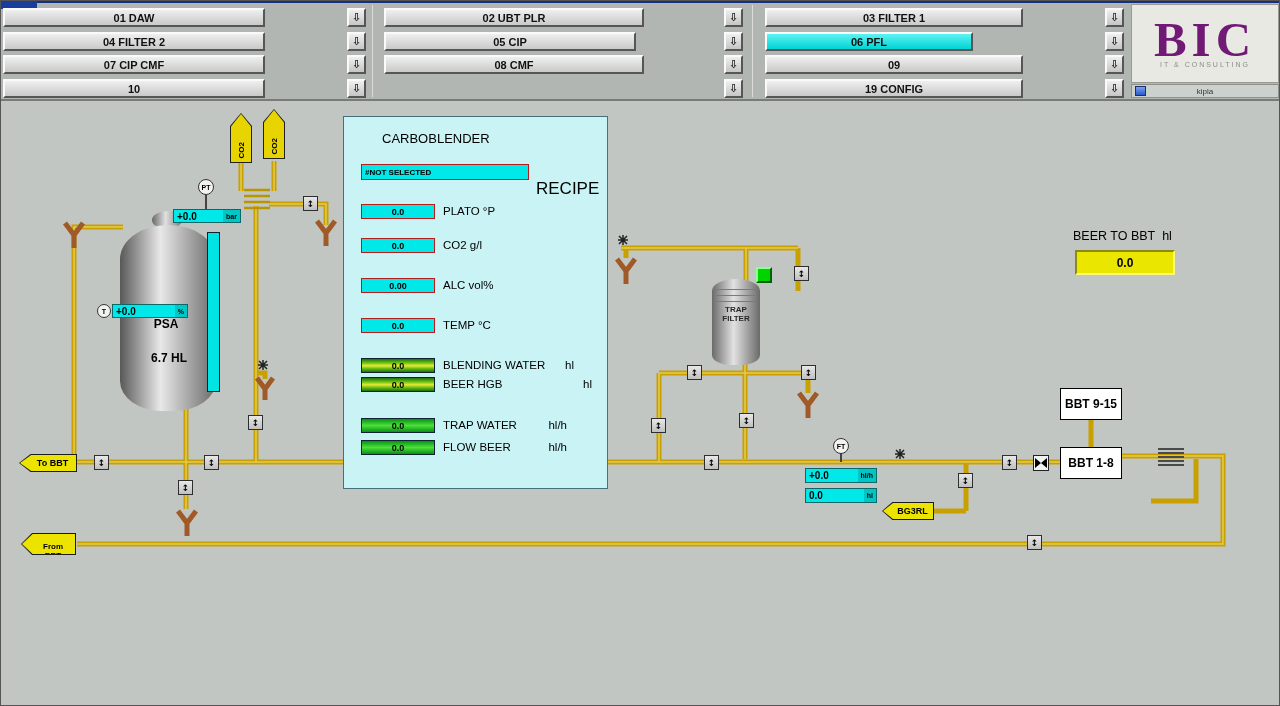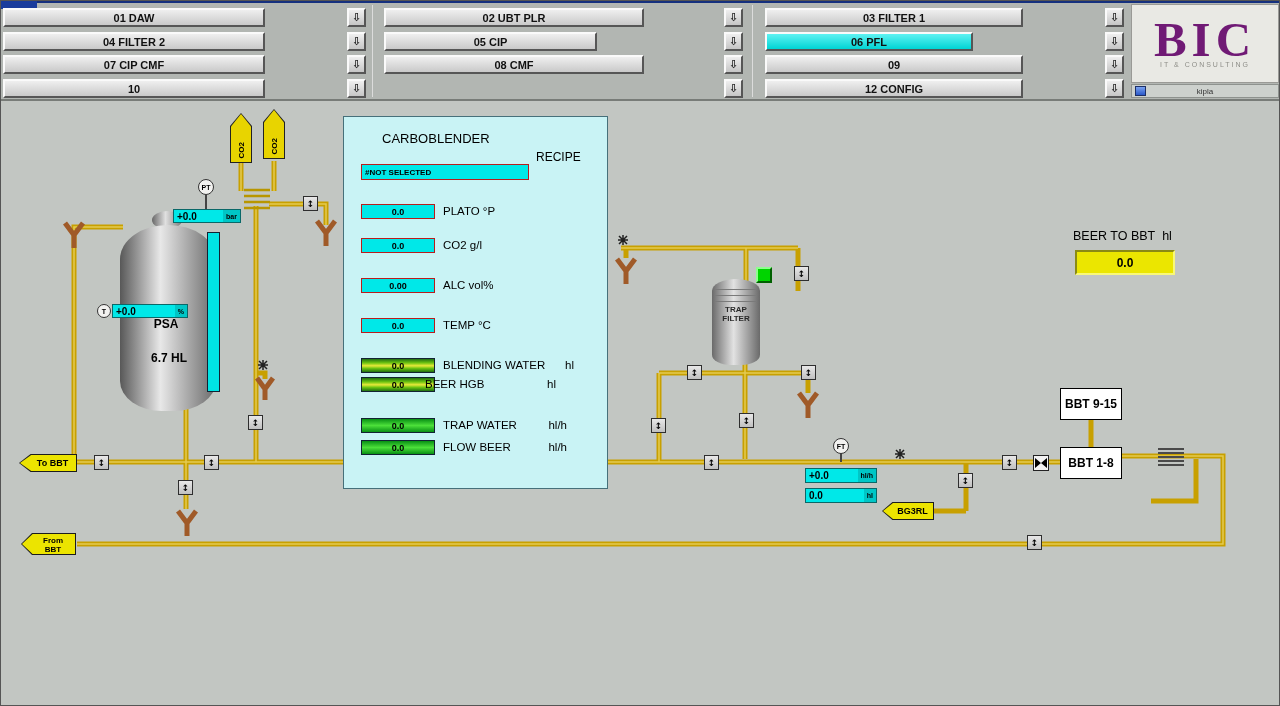--- a/index.html
+++ b/index.html
@@ -118,74 +118,74 @@
 
     <div class="nav-btn" style="left:2px;top:7px;width:262px">01 DAW</div>
     <div class="nav-arrow" style="left:346px;top:7px">⇩</div>
     <div class="nav-btn" style="left:383px;top:7px;width:260px">02 UBT PLR</div>
     <div class="nav-arrow" style="left:723px;top:7px">⇩</div>
     <div class="nav-btn" style="left:764px;top:7px;width:258px">03 FILTER 1</div>
     <div class="nav-arrow" style="left:1104px;top:7px">⇩</div>
 
     <div class="nav-btn" style="left:2px;top:31px;width:262px">04 FILTER 2</div>
     <div class="nav-arrow" style="left:346px;top:31px">⇩</div>
-    <div class="nav-btn" style="left:383px;top:31px;width:213px">05 CIP</div>
+    <div class="nav-btn" style="left:383px;top:31px;width:252px">05 CIP</div>
     <div class="nav-arrow" style="left:723px;top:31px">⇩</div>
     <div class="nav-btn active" style="left:764px;top:31px;width:208px">06 PFL</div>
     <div class="nav-arrow" style="left:1104px;top:31px">⇩</div>
 
     <div class="nav-btn" style="left:2px;top:54px;width:262px">07 CIP CMF</div>
     <div class="nav-arrow" style="left:346px;top:54px">⇩</div>
     <div class="nav-btn" style="left:383px;top:54px;width:260px">08 CMF</div>
     <div class="nav-arrow" style="left:723px;top:54px">⇩</div>
     <div class="nav-btn" style="left:764px;top:54px;width:258px">09</div>
     <div class="nav-arrow" style="left:1104px;top:54px">⇩</div>
 
     <div class="nav-btn" style="left:2px;top:78px;width:262px">10</div>
     <div class="nav-arrow" style="left:346px;top:78px">⇩</div>
     <div class="nav-arrow" style="left:723px;top:78px">⇩</div>
-    <div class="nav-btn" style="left:764px;top:78px;width:258px">12 CONFIG</div>
+    <div class="nav-btn" style="left:764px;top:78px;width:258px">19 CONFIG</div>
     <div class="nav-arrow" style="left:1104px;top:78px">⇩</div>
   </div>
 
   <div class="logo-box">
     <div class="logo-text">BIC</div>
     <div class="logo-tag">IT &amp; CONSULTING</div>
   </div>
   <div class="status-strip">
     <span class="status-icon"></span>
     <span>kipla</span>
   </div>
 
   <div class="carbo">
     <div class="plabel" style="left:38px;top:14px;font-size:13px">CARBOBLENDER</div>
 
     <div class="fld wide" style="left:17px;top:47px">#NOT SELECTED</div>
-    <div class="plabel" style="left:192px;top:33px;font-size:12px">RECIPE</div>
+    <div class="plabel" style="left:192px;top:64px;font-size:17px">RECIPE</div>
 
     <div class="fld" style="left:17px;top:87px">0.0</div>
     <div class="plabel" style="left:99px;top:87px">PLATO °P</div>
 
     <div class="fld" style="left:17px;top:121px">0.0</div>
     <div class="plabel" style="left:99px;top:121px">CO2 g/l</div>
 
     <div class="fld" style="left:17px;top:161px">0.00</div>
     <div class="plabel" style="left:99px;top:161px">ALC vol%</div>
 
     <div class="fld" style="left:17px;top:201px">0.0</div>
     <div class="plabel" style="left:99px;top:201px">TEMP °C</div>
 
     <div class="fld green" style="left:17px;top:241px">0.0</div>
     <div class="plabel lrow" style="left:99px;top:241px;width:131px">
       <span>BLENDING WATER</span>
       <span>hl</span>
     </div>
 
     <div class="fld green" style="left:17px;top:260px">0.0</div>
-    <div class="plabel lrow" style="left:81px;top:260px;width:131px">
+    <div class="plabel lrow" style="left:99px;top:260px;width:149px">
       <span>BEER HGB</span>
       <span>hl</span>
     </div>
 
     <div class="fld green2" style="left:17px;top:301px">0.0</div>
     <div class="plabel lrow" style="left:99px;top:301px;width:124px">
       <span>TRAP  WATER</span>
       <span>hl/h</span>
     </div>
 
@@ -253,21 +253,21 @@
     <span class="val">0.0</span>
     <span class="unit">hl</span>
   </div>
 
   <div class="tag" style="left:18px;top:453px;width:58px;height:18px">
     <div class="clip"></div>
       <div class="in">To BBT</div>
   </div>
   <div class="tag" style="left:20px;top:532px;width:55px;height:22px">
     <div class="clip"></div>
-    <div class="in" style="font-size:8px;display:block;padding-top:2px">
+    <div class="in" style="font-size:8px;display:block;padding-top:8px">
       <span>From</span><br><span>BBT</span>
     </div>
   </div>
   <div class="tag" style="left:881px;top:501px;width:52px;height:18px">
     <div class="clip"></div>
       <div class="in">BG3RL</div>
   </div>
 
   <div class="box-icon" style="left:302px;top:195px">↕</div>
   <div class="box-icon" style="left:247px;top:414px">↕</div>

